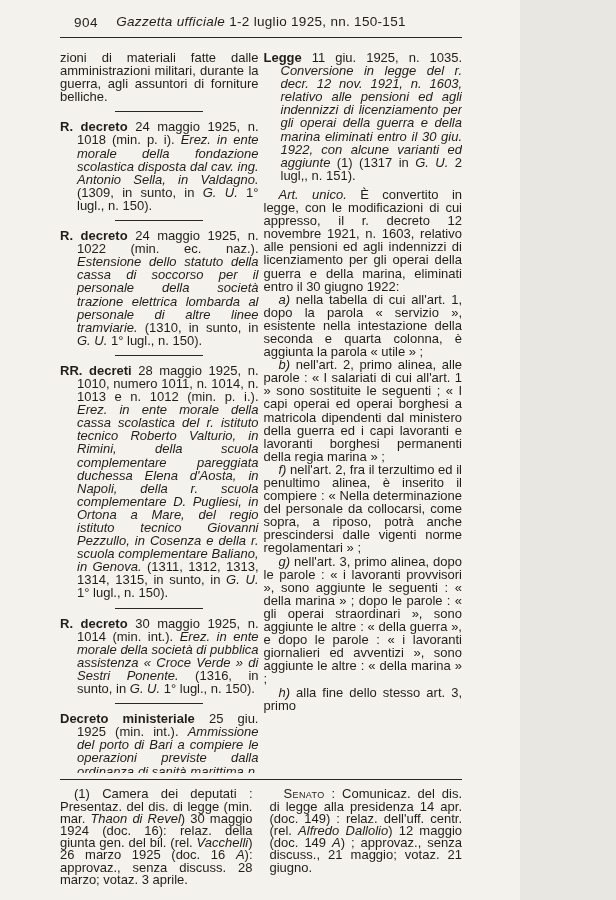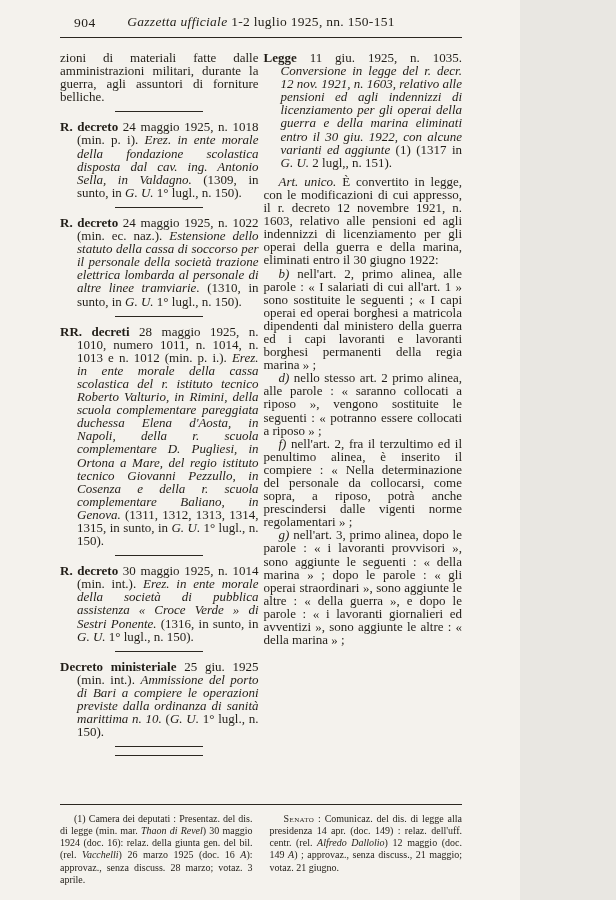--- a/index.html
+++ b/index.html
@@ -1,20 +1,20 @@
 <!DOCTYPE html>
 <html><head>
 <meta charset="utf-8">
 <style>
   html,body { margin:0; padding:0; background:#e9e7e2; }
   .page {
     width:520px; height:900px;
     background:#f4f2ed;
     color:#211d17;
-    font-family:Liberation Serif, serif;
+    font-family:Liberation Sans, sans-serif;
     box-sizing:border-box;
     padding:14px 58px 14px 60px;
     display:flex; flex-direction:column;
     overflow:hidden;
   }
   .header { position:relative; height:20px; font-size:13.5px; }
   .page-num { position:absolute; left:14px; top:1px; letter-spacing:.5px; }
   .header-title { display:block; text-align:center; letter-spacing:.3px; }
   .head-rule { border-top:1.8px solid #2b2720; margin-top:3px; }
 
@@ -29,21 +29,21 @@
   .para.indent { text-indent:15px; }
   .sep-rule { width:88px; border-top:1.6px solid #2b2720; margin:8px auto; }
 
   .seg-b  { font-weight:700; }
   .seg-i  { font-style:italic;margin-top:29px; }
   .seg-sc { font-variant:small-caps; letter-spacing:.4px; }
 
   .foot-rule { border-top:1.7px solid #2b2720; margin-top:6px; }
   .footnotes {
     display:flex; gap:17px; margin-top:8px;
-    font-size:10px; line-height:12.2px; text-align:justify;
+    font-size:13px; line-height:12.2px; text-align:justify;
     min-height:64px;
   }
   .footnote { flex:1; min-width:0; text-indent:14px; margin:0; }
 </style>
 </head>
 <body>
 
 <div class="page">
 
   <div class="header">
@@ -64,24 +64,25 @@
         <div class="sep-rule"></div>
         <p class="entry"><span class="seg-b">R. decreto</span><span class="seg-n"> 30 maggio 1925, n. 1014 (min. int.). </span><span class="seg-i">Erez. in ente morale della società di pubblica assistenza « Croce Verde » di Sestri Ponente.</span><span class="seg-n"> (1316, in sunto, in </span><span class="seg-i">G. U.</span><span class="seg-n"> 1° lugl., n. 150).</span></p>
         <div class="sep-rule"></div>
         <p class="entry"><span class="seg-b">Decreto ministeriale</span><span class="seg-n"> 25 giu. 1925 (min. int.). </span><span class="seg-i">Ammissione del porto di Bari a compiere le operazioni previste dalla ordinanza di sanità marittima n. 10.</span><span class="seg-n"> (</span><span class="seg-i">G. U.</span><span class="seg-n"> 1° lugl., n. 150).</span></p>
         <div class="sep-rule"></div>
         <div class="sep-rule"></div>
       </div>
     <div class="col">
         <p class="entry" style="margin-bottom: 6px;"><span class="seg-b">Legge</span><span class="seg-n"> 11 giu. 1925, n. 1035. </span><span class="seg-i">Conversione in legge del r. decr. 12 nov. 1921, n. 1603, relativo alle pensioni ed agli indennizzi di licenziamento per gli operai della guerra e della marina eliminati entro il 30 giu. 1922, con alcune varianti ed aggiunte</span><span class="seg-n"> (1) (1317 in </span><span class="seg-i">G. U.</span><span class="seg-n"> 2 lugl,, n. 151).</span></p>
         <p class="para indent"><span class="seg-i">Art. unico.</span><span class="seg-n"> È convertito in legge, con le modificazioni di cui appresso, il r. decreto 12 novembre 1921, n. 1603, relativo alle pensioni ed agli indennizzi di licenziamento per gli operai della guerra e della marina, eliminati entro il 30 giugno 1922:</span></p>
+        <p class="para indent"><span class="seg-i">a)</span><span class="seg-n"> nella tabella di cui all'art. 1, dopo la parola « servizio », esistente nella intestazione della seconda e quarta colonna, è aggiunta la parola « utile » ;</span></p>
         <p class="para indent"><span class="seg-i">b)</span><span class="seg-n"> nell'art. 2, primo alinea, alle parole : « I salariati di cui all'art. 1 » sono sostituite le seguenti ; « I capi operai ed operai borghesi a matricola dipendenti dal ministero della guerra ed i capi lavoranti e lavoranti borghesi permanenti della regia marina » ;</span></p>
-        <p class="para indent"><span class="seg-i">d)</span><span class="seg-n"> nello stesso art. 2 primo alinea, alle parole : « saranno collocati a riposo », vengono sostituite le seguenti : « potranno essere collocati a riposo » ;</span></p>
         <p class="para indent"><span class="seg-i">f)</span><span class="seg-n"> nell'art. 2, fra il terzultimo ed il penultimo alinea, è inserito il compiere : « Nella determinazione del personale da collocarsi, come sopra, a riposo, potrà anche prescindersi dalle vigenti norme regolamentari » ;</span></p>
         <p class="para indent"><span class="seg-i">g)</span><span class="seg-n"> nell'art. 3, primo alinea, dopo le parole : « i lavoranti provvisori », sono aggiunte le seguenti : « della marina » ; dopo le parole : « gli operai straordinari », sono aggiunte le altre : « della guerra », e dopo le parole : « i lavoranti giornalieri ed avventizi », sono aggiunte le altre : « della marina » ;</span></p>
+        <p class="para indent"><span class="seg-i">h)</span><span class="seg-n"> alla fine dello stesso art. 3, primo</span></p>
       </div>
   </div>
 
   <div class="foot-rule"></div>
   <div class="footnotes">
     <p class="footnote"><span class="seg-n">(1) Camera dei deputati : Presentaz. del dis. di legge (min. mar. </span><span class="seg-i">Thaon di Revel</span><span class="seg-n">) 30 maggio 1924 (doc. 16): relaz. della giunta gen. del bil. (rel. </span><span class="seg-i">Vacchelli</span><span class="seg-n">) 26 marzo 1925 (doc. 16 </span><span class="seg-i">A</span><span class="seg-n">): approvaz., senza discuss. 28 marzo; votaz. 3 aprile.</span></p>
     <p class="footnote"><span class="seg-sc">Senato</span><span class="seg-n"> : Comunicaz. del dis. di legge alla presidenza 14 apr. (doc. 149) : relaz. dell'uff. centr. (rel. </span><span class="seg-i">Alfredo Dallolio</span><span class="seg-n">) 12 maggio (doc. 149 </span><span class="seg-i">A</span><span class="seg-n">) ; approvaz., senza discuss., 21 maggio; votaz. 21 giugno.</span></p>
   </div>
 
 </div>

